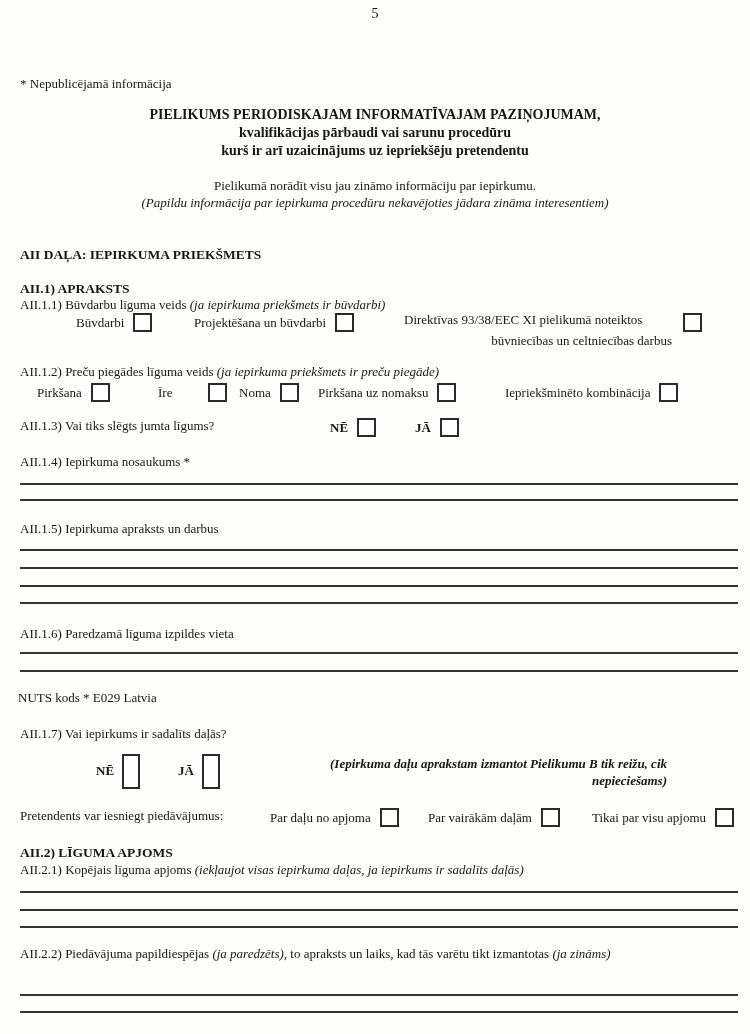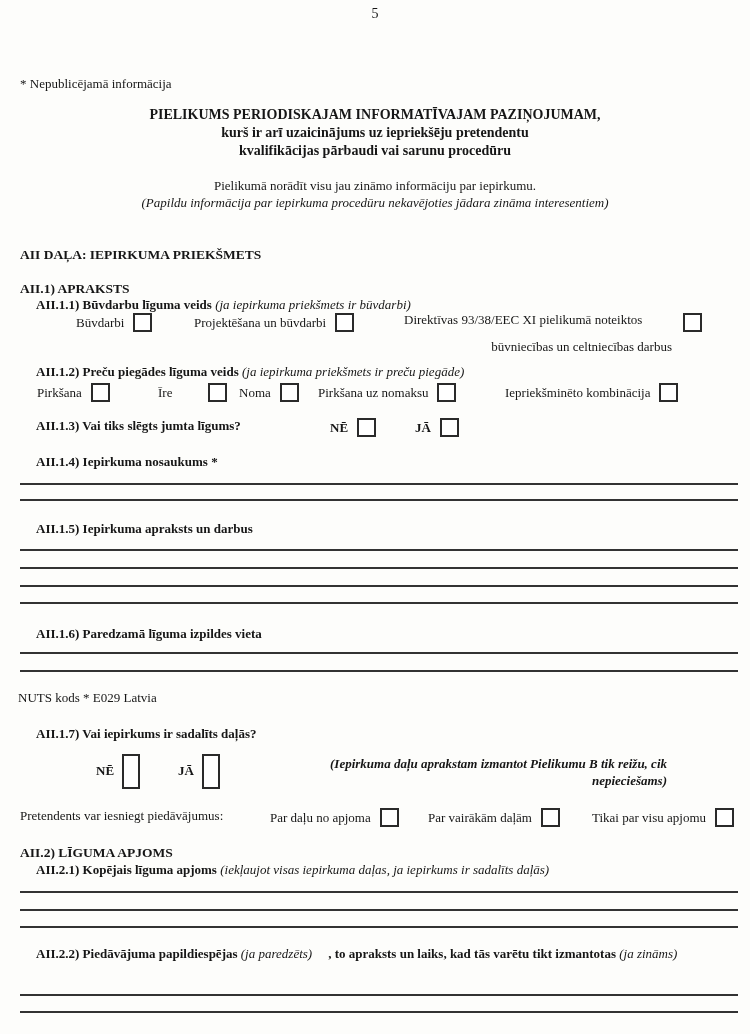--- a/index.html
+++ b/index.html
@@ -5,39 +5,39 @@
   html,body{margin:0;padding:0;background:#d9d9d9;}
   .page{position:relative;width:750px;height:1034px;margin:0 auto;background:#fdfdfb;
         color:#161616;font-family:"Liberation Serif","DejaVu Serif",serif;font-size:13px;
         overflow:hidden;}
   .abs{position:absolute;}
   .center{left:0;width:750px;text-align:center;}
   .b{font-weight:bold;}
   .i{font-style:italic;}
   .title{font-weight:bold;font-size:14px;line-height:18px;}
   .hdr{font-weight:bold;font-size:13.5px;}
-  .lbl{font-weight:bold;font-size:13px;margin-left:16px;}
+  .lbl{font-weight:normal;font-size:13px;}
   .cb{display:inline-block;width:15px;height:15px;border:2px solid #2a2a2a;background:#fff;flex:0 0 auto;}
   .cb-tall{display:inline-block;width:14px;height:31px;border:2px solid #2a2a2a;background:#fff;}
   .wline{height:0;border-top:2px solid #333;width:718px;}
   .optrow{display:inline-flex;align-items:center;gap:9px;white-space:nowrap;}
 </style>
 </head>
 <body>
 
 <div class="page">
 
   <div class="abs center" style="top:6px;font-size:14px;">5</div>
 
   <div class="abs" style="left:20px;top:76px;">* Nepublicējamā informācija</div>
 
   <div class="abs center" style="top:106px;">
     <div class="title">PIELIKUMS PERIODISKAJAM INFORMATĪVAJAM PAZIŅOJUMAM,</div>
+    <div class="title">kvalifikācijas pārbaudi vai sarunu procedūru</div>
     <div class="title">kurš ir arī uzaicinājums uz iepriekšēju pretendentu</div>
-    <div class="title">kvalifikācijas pārbaudi vai sarunu procedūru</div>
   </div>
 
   <div class="abs center" style="top:178px;">Pielikumā norādīt visu jau zināmo informāciju par iepirkumu.</div>
   <div class="abs center i" style="top:195px;">(Papildu informācija par iepirkuma procedūru nekavējoties jādara zināma interesentiem)</div>
 
   <div class="abs hdr" style="left:20px;top:247px;">AII DAĻA: IEPIRKUMA PRIEKŠMETS</div>
 
   <div class="abs hdr" style="left:20px;top:281px;">AII.1) APRAKSTS</div>
 
   <div class="abs" style="left:20px;top:297px;">
@@ -50,21 +50,21 @@
   </div>
   <div class="abs optrow" style="left:194px;top:313px;">
     <span>Projektēšana un būvdarbi</span>
     <span class="cb"></span>
   </div>
   <div class="abs" style="left:404px;top:312px;width:298px;font-family:Liberation Serif, serif;">
     <div style="display:flex;align-items:flex-start;justify-content:space-between;gap:8px;">
       <span>Direktīvas 93/38/EEC XI pielikumā noteiktos</span>
       <span class="cb" style="margin-top:1px;"></span>
     </div>
-    <div style="text-align:right;padding-right:30px;margin-top:7px;">būvniecības un celtniecības darbus</div>
+    <div style="text-align:right;padding-right:30px;margin-top:1px;">būvniecības un celtniecības darbus</div>
   </div>
 
   <div class="abs" style="left:20px;top:364px;">
     <span class="lbl">AII.1.2) Preču piegādes līguma veids</span>
     <span class="i">(ja iepirkuma priekšmets ir preču piegāde)</span>
   </div>
   <div class="abs optrow" style="left:37px;top:383px;">
     <span>Pirkšana</span>
     <span class="cb"></span>
   </div>

